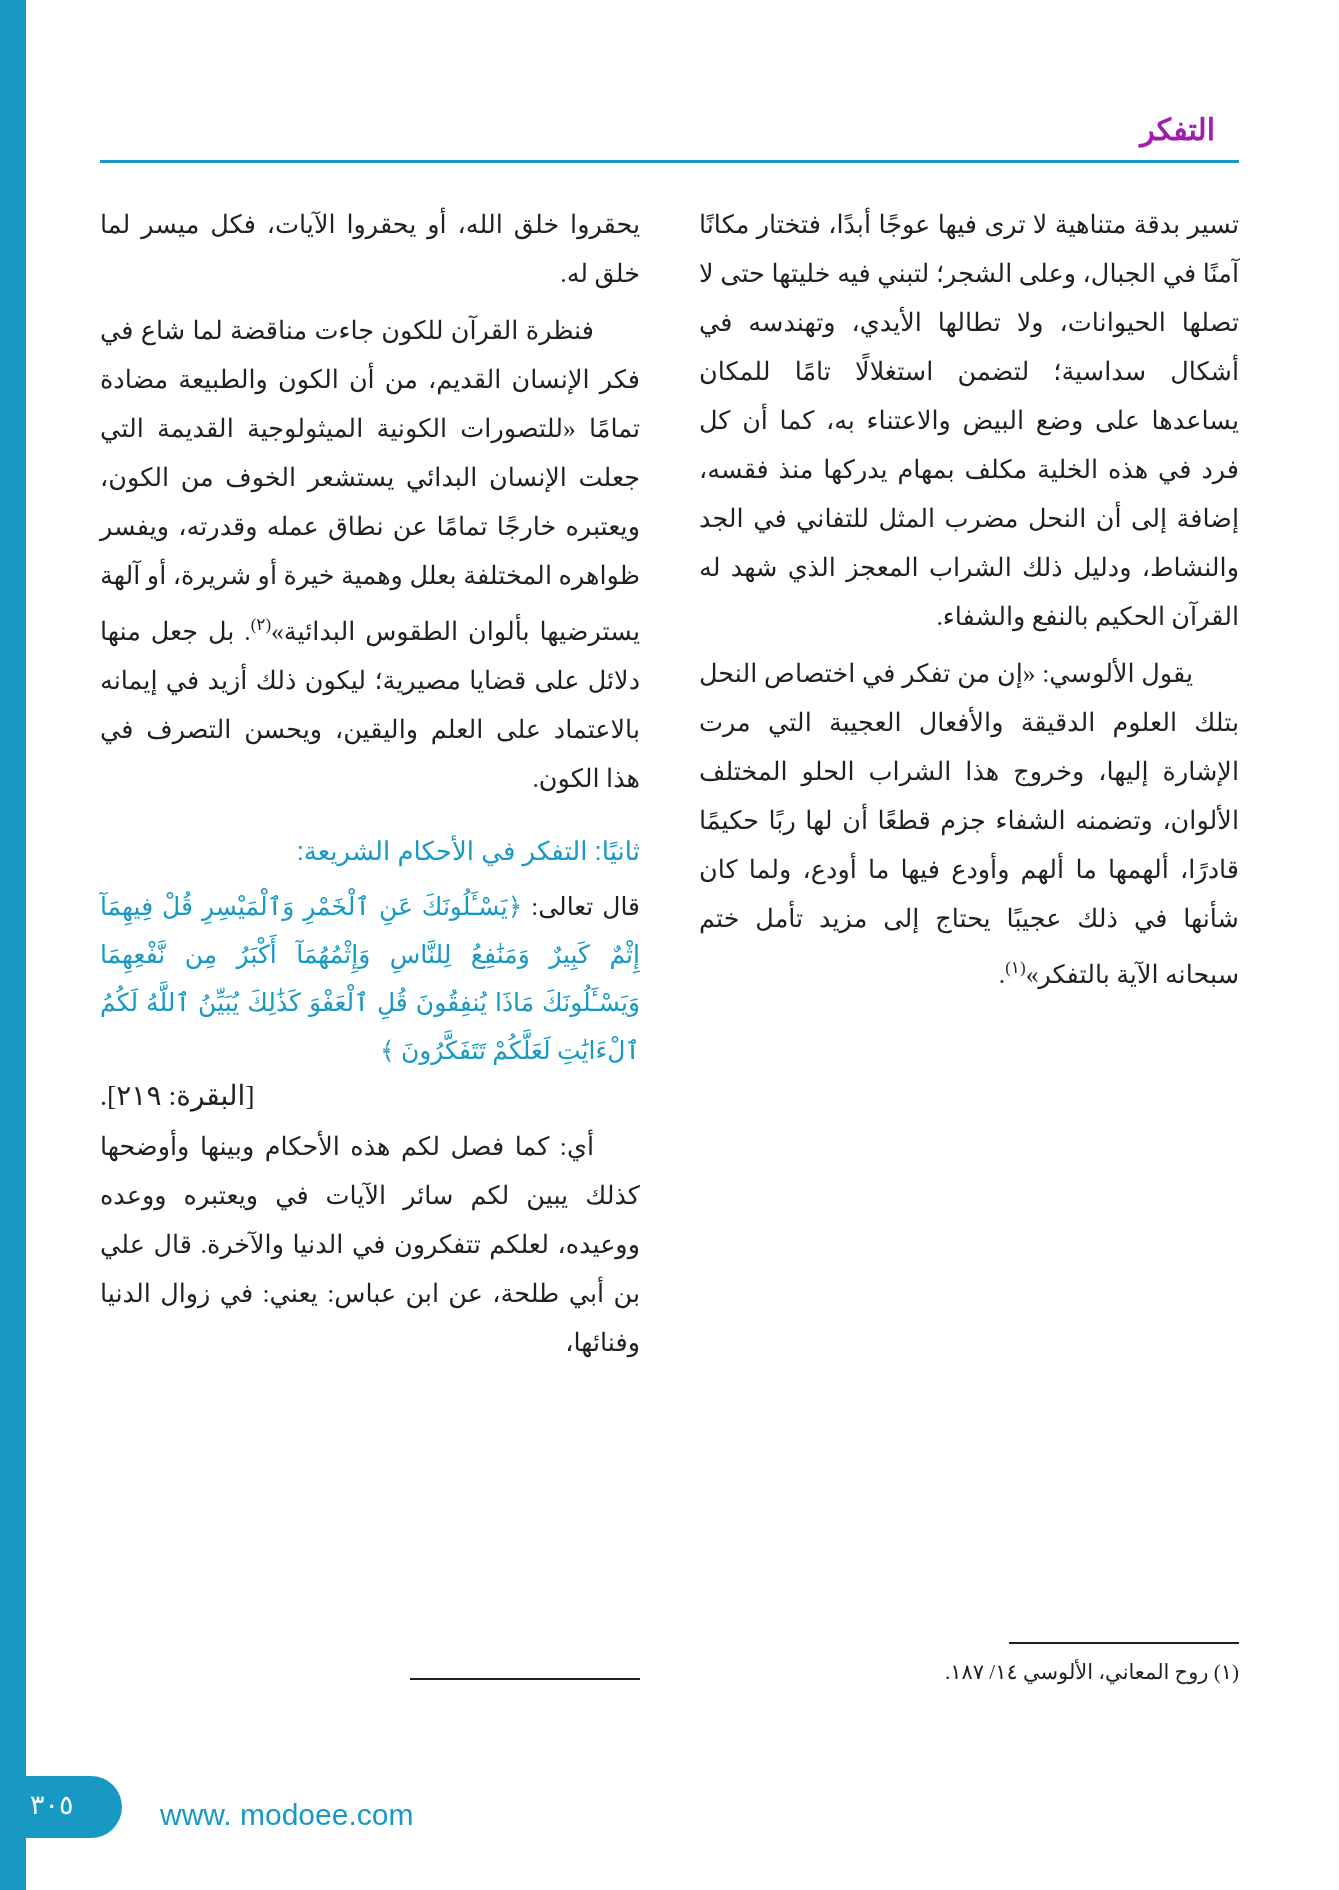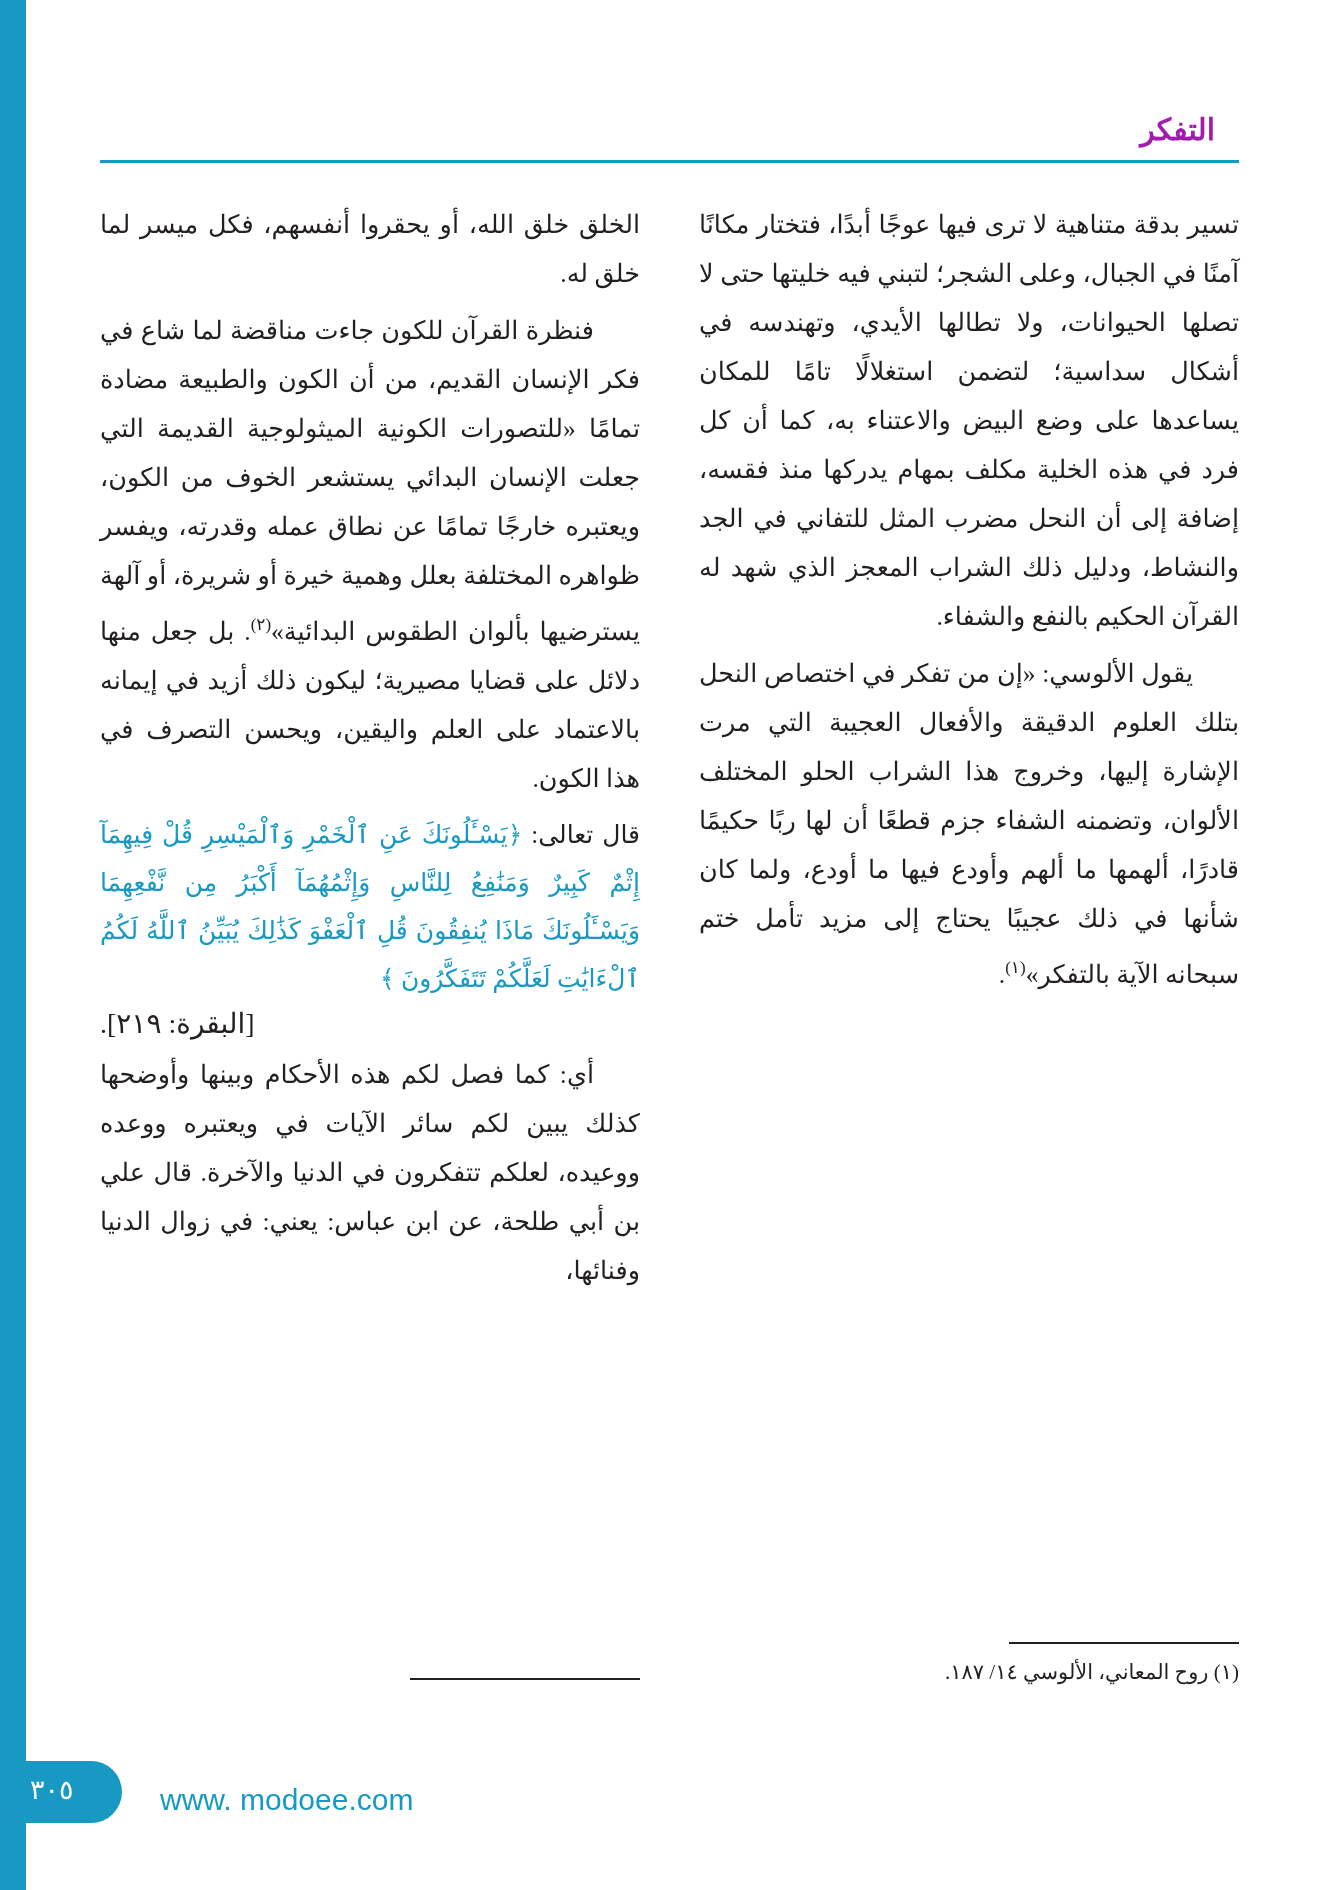--- a/index.html
+++ b/index.html
@@ -137,21 +137,21 @@
     bottom: 0;
     left: 0;
     width: 540px;
   }
   .fn-left-block .footnote { text-align: right; }
 
   
   .footer {
     position: absolute;
     left: 0;
-    bottom: 15px;
+    bottom: 0;
     width: 1232px;
     height: 130px;
   }
   .page-badge {
     position: absolute;
     left: 0;
     bottom: 52px;
     width: 122px;
     height: 62px;
     background: #1899c4;
@@ -195,23 +195,24 @@
       <p class="body">تسير بدقة متناهية لا ترى فيها عوجًا أبدًا، فتختار مكانًا آمنًا في الجبال، وعلى الشجر؛ لتبني فيه خليتها حتى لا تصلها الحيوانات، ولا تطالها الأيدي، وتهندسه في أشكال سداسية؛ لتضمن استغلالًا تامًا للمكان يساعدها على وضع البيض والاعتناء به، كما أن كل فرد في هذه الخلية مكلف بمهام يدركها منذ فقسه، إضافة إلى أن النحل مضرب المثل للتفاني في الجد والنشاط، ودليل ذلك الشراب المعجز الذي شهد له القرآن الحكيم بالنفع والشفاء.</p>
       <p class="body indent"><span>يقول الألوسي: «إن من تفكر في اختصاص النحل بتلك العلوم الدقيقة والأفعال العجيبة التي مرت الإشارة إليها، وخروج هذا الشراب الحلو المختلف الألوان، وتضمنه الشفاء جزم قطعًا أن لها ربًا حكيمًا قادرًا، ألهمها ما ألهم وأودع فيها ما أودع، ولما كان شأنها في ذلك عجيبًا يحتاج إلى مزيد تأمل ختم سبحانه الآية بالتفكر»</span><span class="sup">(١)</span>.</p>
 
       <div class="fn-right-block">
         <div class="fn-rule"></div>
         <p class="footnote">(١)  روح المعاني، الألوسي ١٤/ ١٨٧.</p>
       </div>
     </div>
 
     <div class="col col-left">
-      <p class="body">الخلق خلق الله، أو يحقروا أنفسهم، فكل ميسر لما خلق له.</p>
+      <p class="body">يحقروا خلق الله، أو يحقروا الآيات، فكل ميسر لما خلق له.</p>
       <p class="body indent"><span>فنظرة القرآن للكون جاءت مناقضة لما شاع في فكر الإنسان القديم، من أن الكون والطبيعة مضادة تمامًا «للتصورات الكونية الميثولوجية القديمة التي جعلت الإنسان البدائي يستشعر الخوف من الكون، ويعتبره خارجًا تمامًا عن نطاق عمله وقدرته، ويفسر ظواهره المختلفة بعلل وهمية خيرة أو شريرة، أو آلهة يسترضيها بألوان الطقوس البدائية»</span><span class="sup">(٢)</span><span>. بل جعل منها دلائل على قضايا مصيرية؛ ليكون ذلك أزيد في إيمانه بالاعتماد على العلم واليقين، ويحسن التصرف في هذا الكون.</span></p>
 
+      <p class="sub-heading">ثانيًا: التفكر في الأحكام الشريعة:</p>
 
       <p class="quran"><span class="qintro" style="color:#231f20">قال  تعالى:</span> <span class="qmark">﴿يَسْـَٔلُونَكَ عَنِ ٱلْخَمْرِ وَٱلْمَيْسِرِ قُلْ فِيهِمَآ إِثْمٌ كَبِيرٌ وَمَنَٰفِعُ لِلنَّاسِ وَإِثْمُهُمَآ أَكْبَرُ مِن نَّفْعِهِمَا وَيَسْـَٔلُونَكَ مَاذَا يُنفِقُونَ قُلِ ٱلْعَفْوَ كَذَٰلِكَ يُبَيِّنُ ٱللَّهُ لَكُمُ ٱلْءَايَٰتِ لَعَلَّكُمْ تَتَفَكَّرُونَ ﴾</span></p>
       <p class="ref-inline">[البقرة: ٢١٩].</p>
 
       <p class="body indent">أي: كما فصل لكم هذه الأحكام وبينها وأوضحها كذلك يبين لكم سائر الآيات في ويعتبره ووعده ووعيده، لعلكم تتفكرون في الدنيا والآخرة. قال علي بن أبي طلحة، عن ابن عباس: يعني: في زوال الدنيا وفنائها،</p>
 
       <div class="fn-left-block">
         <div class="fn-rule"></div>
       </div>
     </div>

